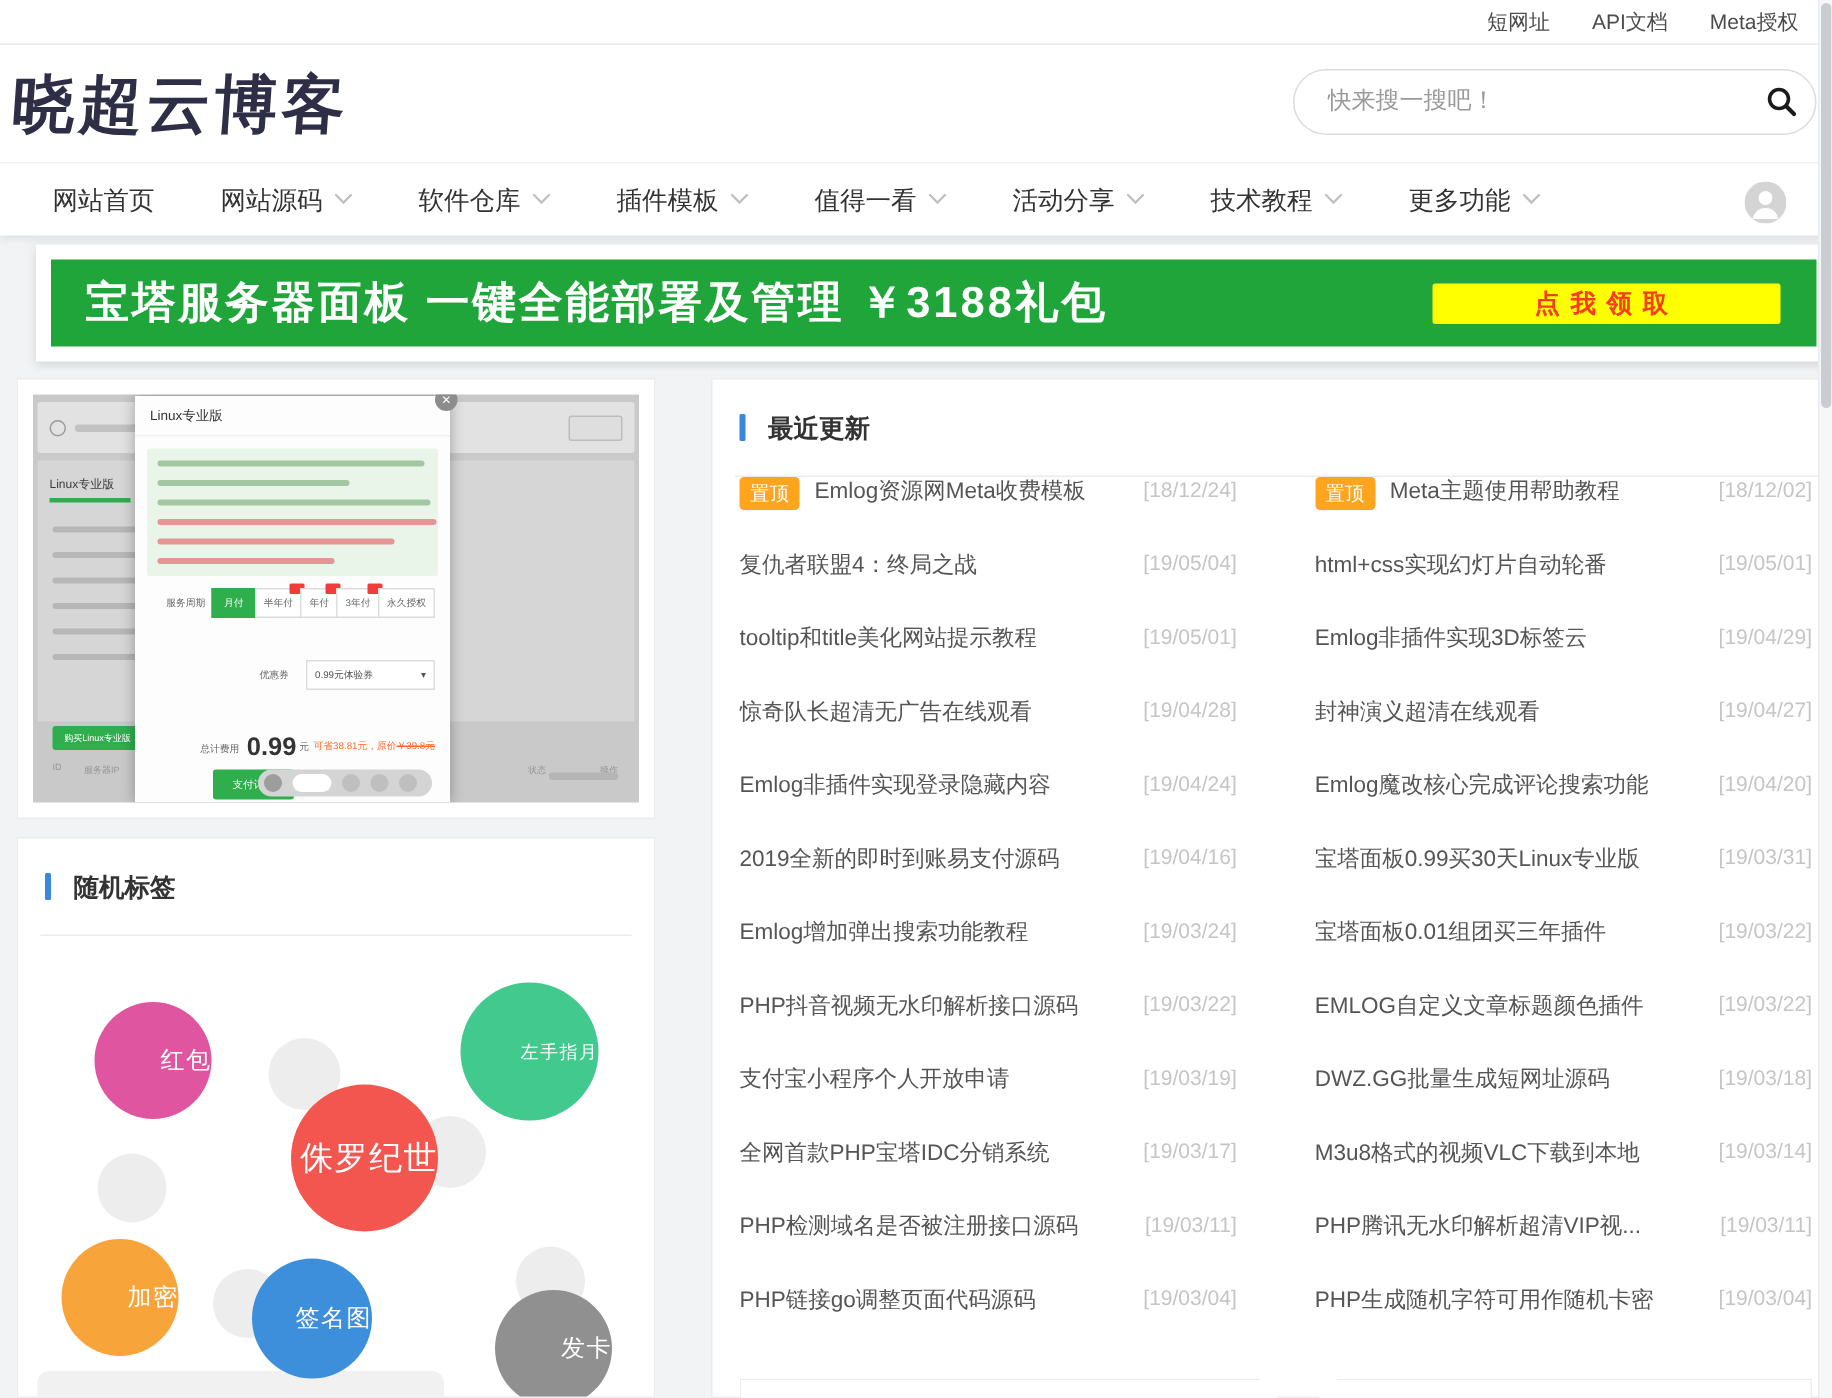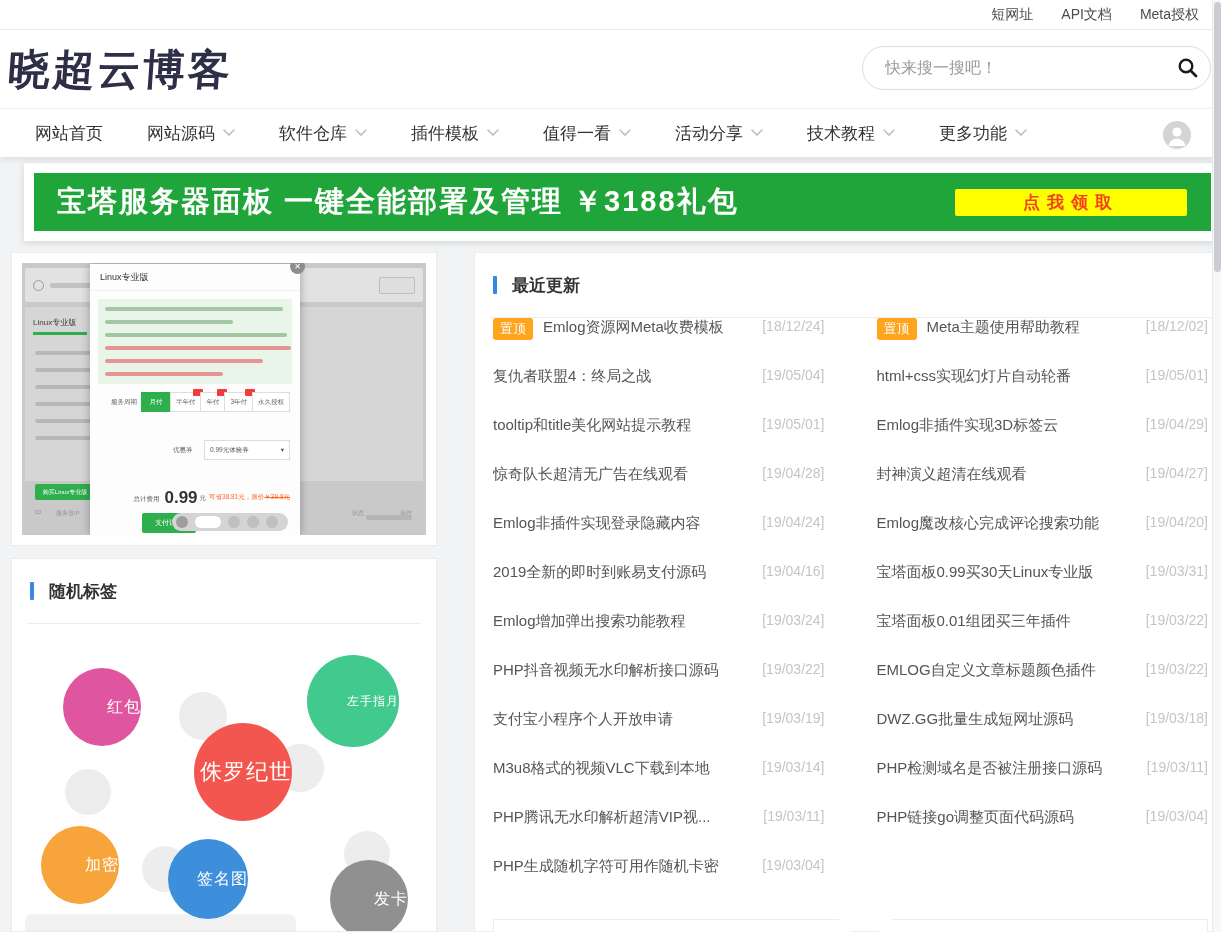--- a/index.html
+++ b/index.html
@@ -471,20 +471,25 @@
         <span class="r-title">支付宝小程序个人开放申请</span>
         <span class="r-date">[19/03/19]</span>
       </div>
 
       <div class="r-item">
 
         <span class="r-title">DWZ.GG批量生成短网址源码</span>
         <span class="r-date">[19/03/18]</span>
       </div>
 
+      <div class="r-item">
+
+        <span class="r-title">全网首款PHP宝塔IDC分销系统</span>
+        <span class="r-date">[19/03/17]</span>
+      </div>
 
       <div class="r-item">
 
         <span class="r-title">M3u8格式的视频VLC下载到本地</span>
         <span class="r-date">[19/03/14]</span>
       </div>
 
       <div class="r-item">
 
         <span class="r-title">PHP检测域名是否被注册接口源码</span>

